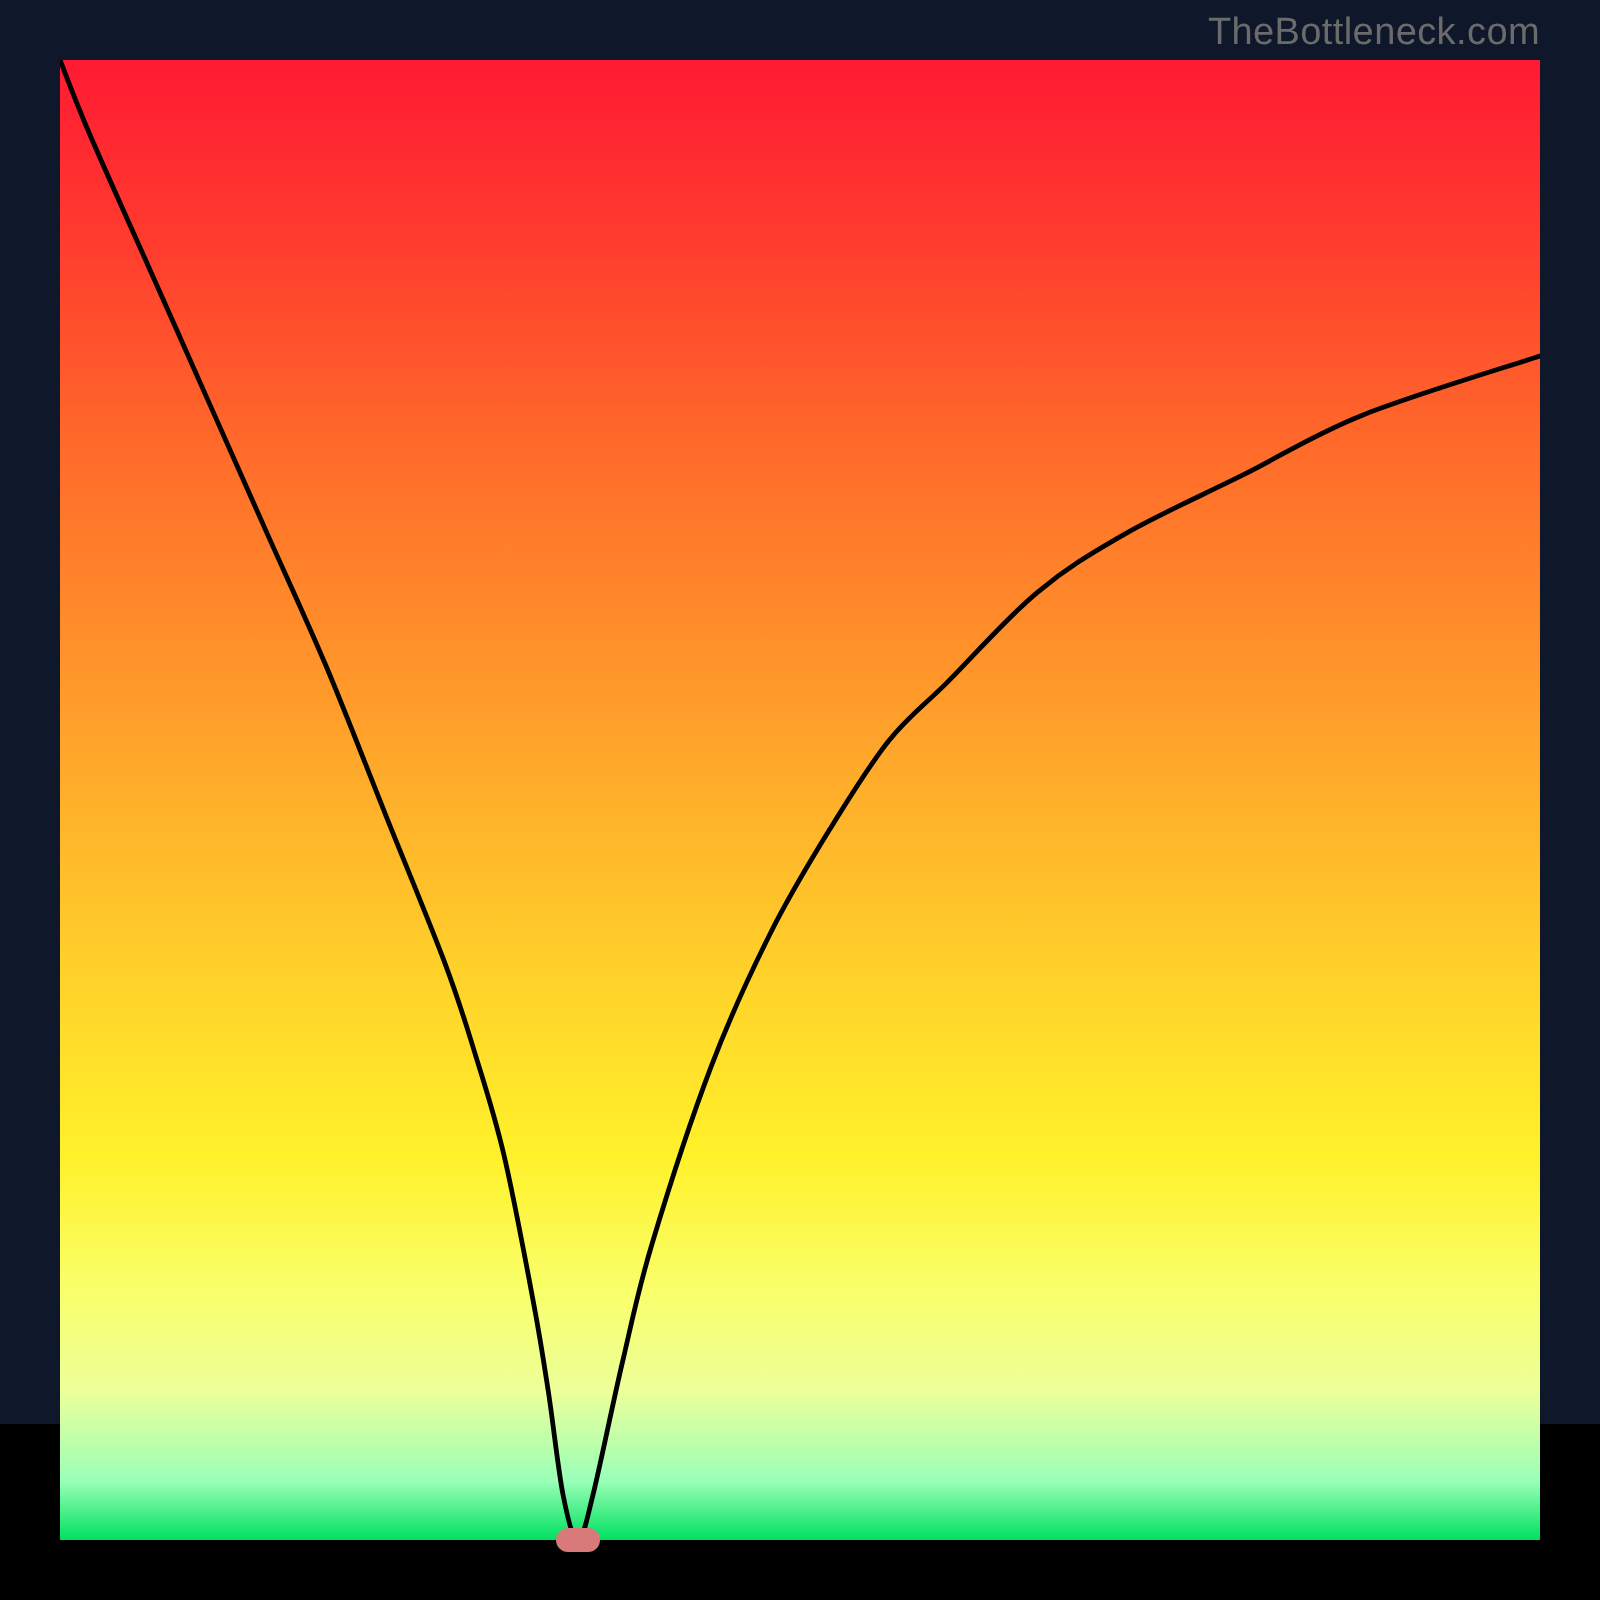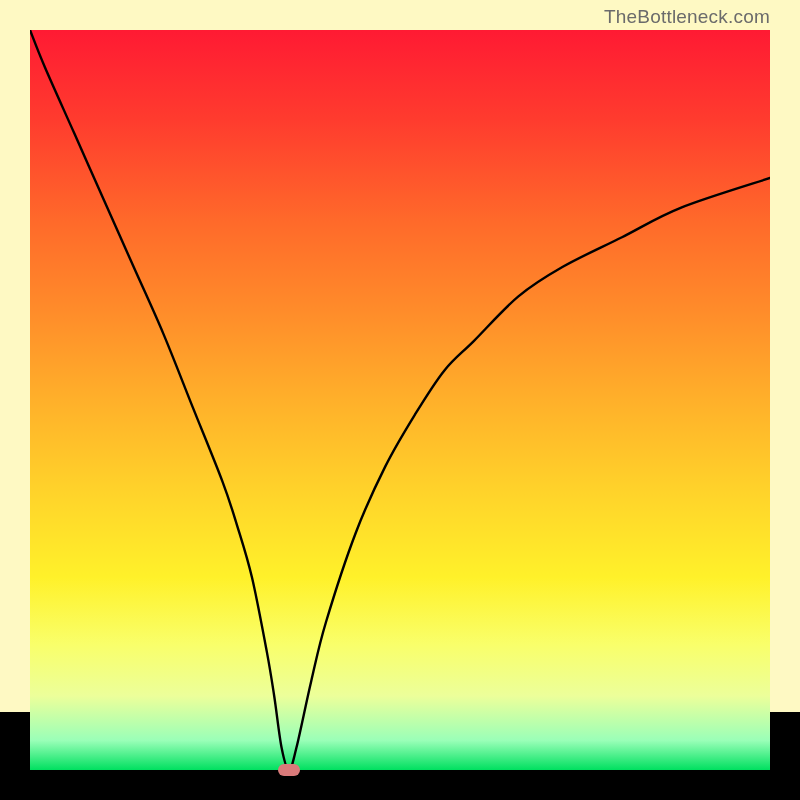--- a/index.html
+++ b/index.html
@@ -8,21 +8,21 @@
     width: 800px;
     height: 800px;
     overflow: hidden;
     background: #000;
     font-family: Arial, Helvetica, sans-serif;
   }
   .frame {
     position: relative;
     width: 800px;
     height: 712px;
-    background: #fef9c3;
+    background: #0f172a;
   }
   .plot {
     position: absolute;
     left: 30px;
     top: 30px;
     width: 740px;
     height: 740px;
     background: linear-gradient(to bottom,
       #ff1a33 0%,
       #ff3b2e 12%,

